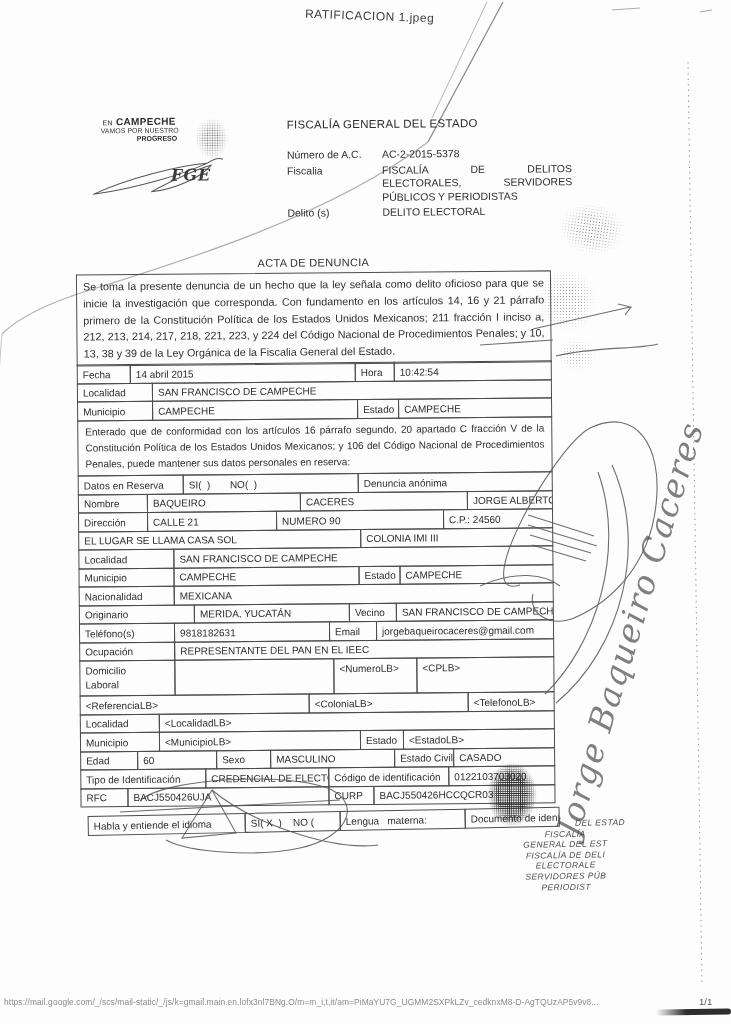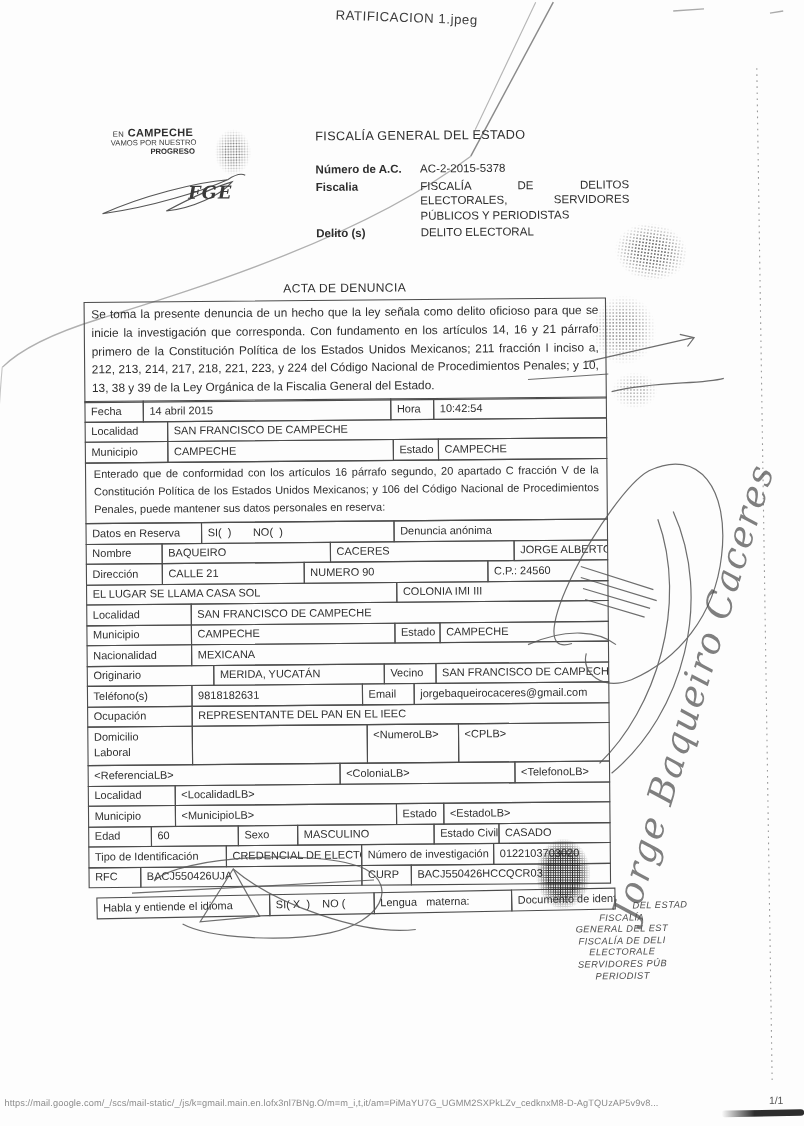--- a/index.html
+++ b/index.html
@@ -12,21 +12,21 @@
   .logo-l1{position:absolute;left:14px;top:8px;font-size:10px;font-weight:bold;color:#2e2e2e;letter-spacing:.3px;}
   .logo-l1 .en{font-size:7px;font-weight:normal;}
   .logo-l2{position:absolute;left:12px;top:19px;font-size:7px;color:#3a3a3a;}
   .logo-l3{position:absolute;left:48px;top:27px;font-size:7px;font-weight:bold;color:#2e2e2e;}
   .logo-fge{position:absolute;left:82px;top:58px;font-size:16px;font-weight:bold;font-style:italic;font-family:"DejaVu Serif",serif;color:#3a3a3a;letter-spacing:1px;}
   .map-blob{position:absolute;left:100px;top:2px;width:46px;height:58px;border-radius:30% 55% 45% 50%;}
   .hdr-right{position:absolute;left:290px;top:118px;width:330px;}
   .org-title{font-size:11.5px;color:#2e2e2e;letter-spacing:.3px;}
   .meta{position:relative;margin-top:18px;font-size:10.5px;color:#2e2e2e;}
   .meta-row{display:flex;margin-bottom:2px;}
-  .meta-label{width:95px;flex:none;font-weight:bold;}
+  .meta-label{width:95px;flex:none;}
   .meta-value{width:190px;text-align:justify;line-height:13.5px;}
   
   .acta-title{position:absolute;left:78px;top:256px;width:475px;text-align:center;font-size:11px;color:#2e2e2e;letter-spacing:.3px;}
   .intro-box{position:absolute;left:78px;top:272px;width:461px;border:1px solid #4c4c4c;padding:3px 6px;font-size:10.8px;line-height:16.8px;text-align:justify;color:#2f2f2f;}
   
   .tbl{position:absolute;left:78px;top:363px;width:475px;font-size:10px;color:#2e2e2e;}
   .trow{display:flex;margin-top:-1px;}
   .tc{border:1px solid #4c4c4c;margin-left:-1px;padding:2.5px 5px 2px;line-height:13px;white-space:nowrap;overflow:hidden;box-sizing:border-box;min-height:19px;}
   .tc:first-child{margin-left:0;}
   .f1{flex:1;}
@@ -205,21 +205,21 @@
         <div class="tc" style="width:58px">Edad</div>
         <div class="tc" style="width:80px">60</div>
         <div class="tc" style="width:55px">Sexo</div>
         <div class="tc" style="width:125px">MASCULINO</div>
         <div class="tc" style="width:60px">Estado Civil</div>
         <div class="tc f1">CASADO</div>
       </div>
       <div class="trow">
         <div class="tc" style="width:126px">Tipo de Identificación</div>
         <div class="tc" style="width:124px">CREDENCIAL DE ELECTOR</div>
-        <div class="tc" style="width:121px">Número de investigación</div>
+        <div class="tc" style="width:121px">Código de identificación</div>
         <div class="tc f1">0122103703020</div>
       </div>
       <div class="trow">
         <div class="tc" style="width:48px">RFC</div>
         <div class="tc" style="width:202px">BACJ550426UJA</div>
         <div class="tc" style="width:46px">CURP</div>
         <div class="tc f1">BACJ550426HCCQCR03</div>
       </div>
     </div>
 

